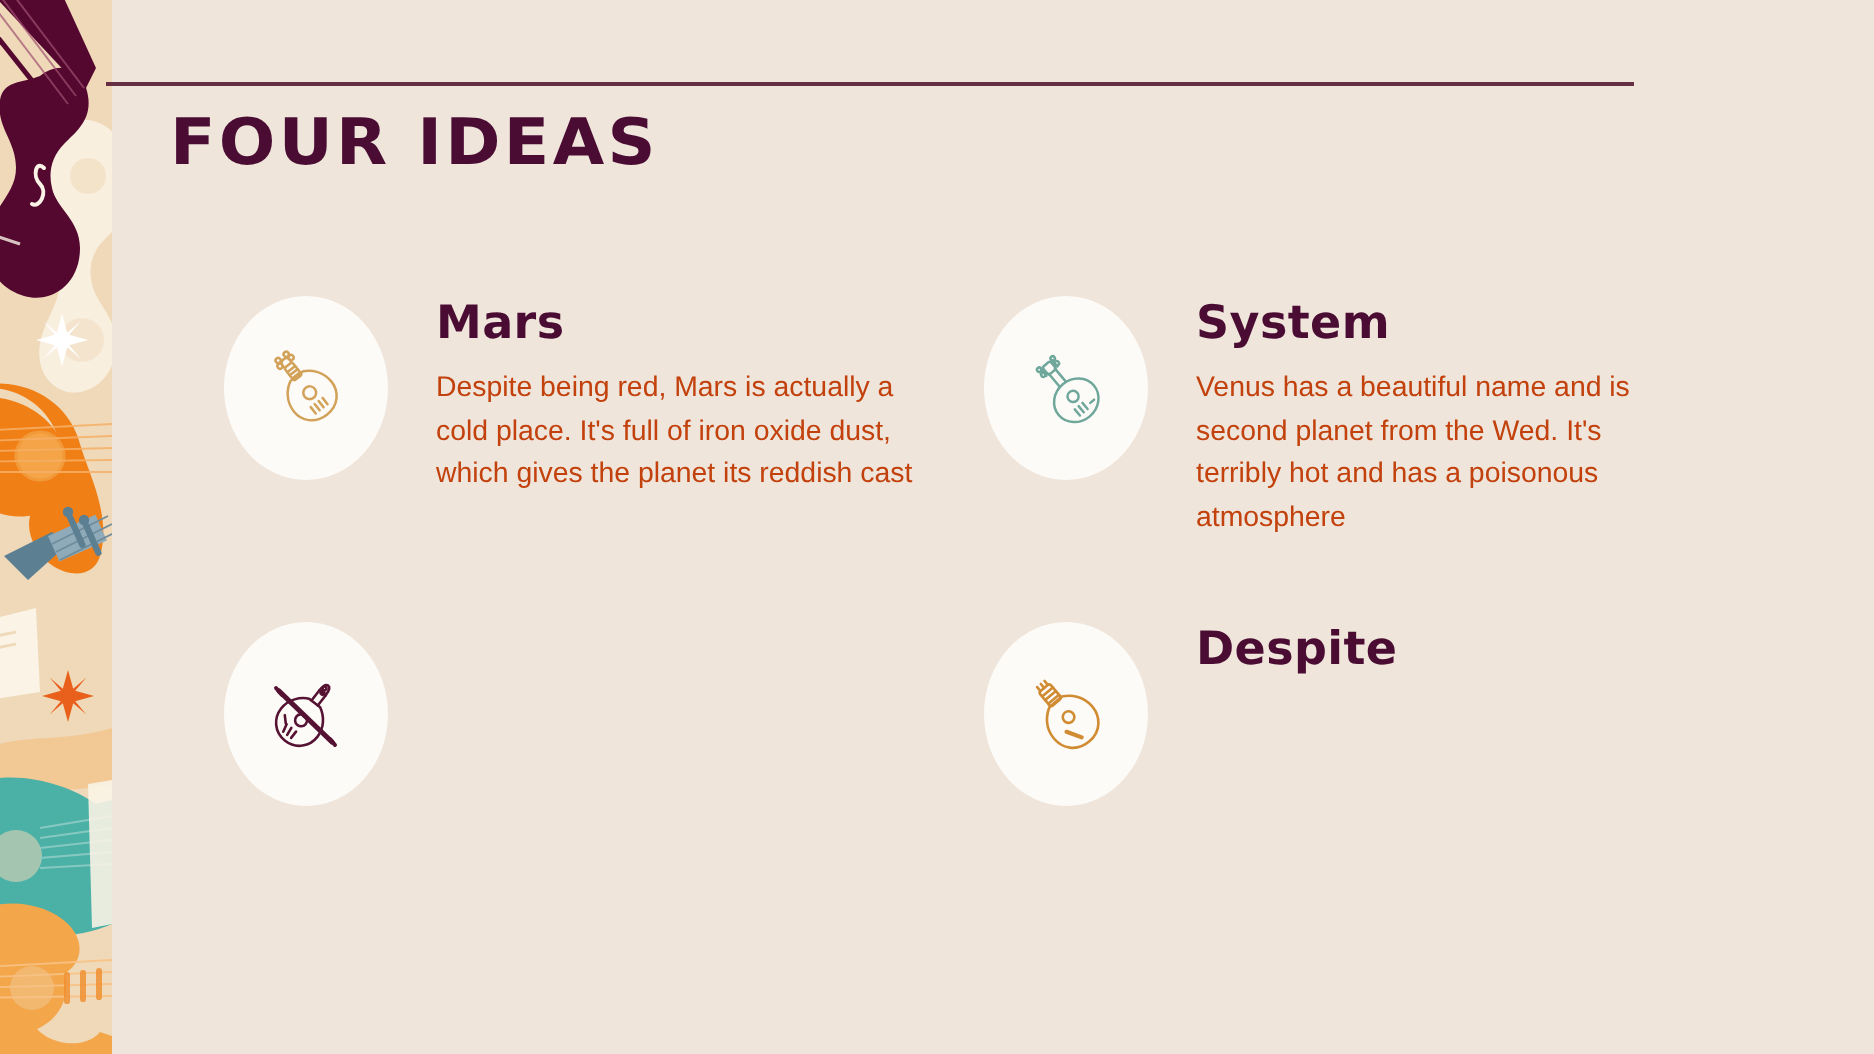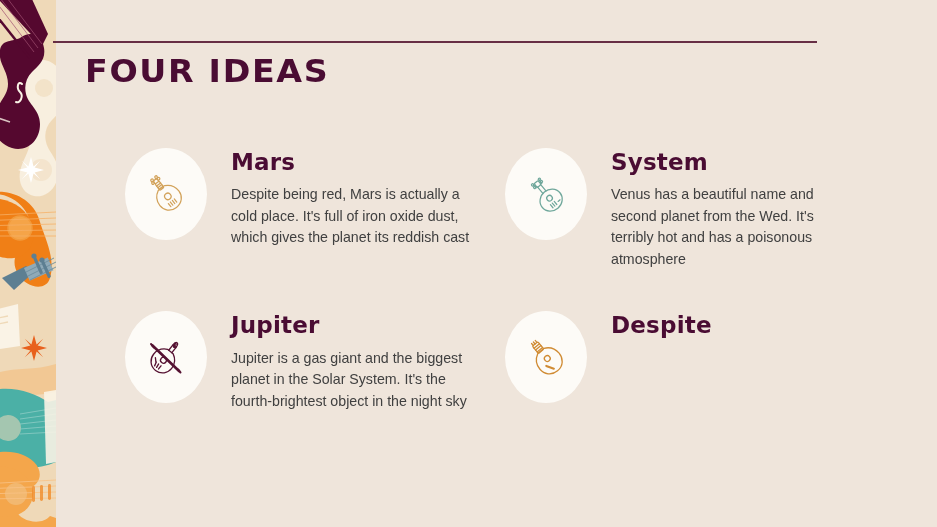--- a/index.html
+++ b/index.html
@@ -58,21 +58,21 @@
     color: #4A0C33;
     text-transform: uppercase;
     transform: scaleX(1.04);
     transform-origin: left center;
     white-space: nowrap;
   }
 
   
   .grid {
     position: absolute;
-    left: 125px;
+    left: 112px;
     top: 146px;
     width: 790px;
     display: grid;
     grid-template-columns: 380px 380px;
     grid-template-rows: auto auto;
     column-gap: 0px;
     row-gap: 39px;
   }
 
   .item {
@@ -107,21 +107,21 @@
     letter-spacing: .2px;
     color: #4A0C33;
     line-height: 1.05;
     margin-bottom: 10px;
   }
 
   .item-body {
     font-family: "Liberation Sans", sans-serif;
     font-size: 14.2px;
     line-height: 1.52;
-    color: #404040;
+    color: #c2410c;
   }
 </style>
 </head>
 <body>
 
 <div class="slide">
 
   <div class="side-strip">
     <svg width="56" height="527" viewBox="0 0 56 527">
       <rect x="0" y="0" width="56" height="527" fill="#EFD9B8"></rect>
@@ -298,24 +298,20 @@
               <circle cx="23" cy="27" r="3"></circle>
               <path d="M18.5 33 L19.5 37 M21.5 33 L22 37 M24.5 33 L24.5 37"></path>
               <path d="M15 30 L18 33"></path>
             </g>
             <path d="M9.5 11.5 L36 37" stroke-width="2.6"></path>
             <path d="M8 10 L11 13.5" stroke-width="2"></path>
             <path d="M35 35.5 L37.5 38.5" stroke-width="2"></path>
           </g>
         </svg>
       </div>
-      <div class="item-text">
-        <div class="item-title">Jupiter</div>
-        <div class="item-body">Jupiter is a gas giant and the biggest planet in the Solar System. It's the fourth-brightest object in the night sky</div>
-      </div>
     </div>
 
     <div class="item">
       <div class="icon-bubble">
         <svg width="46" height="46" viewBox="0 0 46 46">
           <g transform="rotate(-40 23 23)" fill="none" stroke="#D08B33" stroke-width="1.3" stroke-linecap="round" stroke-linejoin="round">
             <path d="M23 41 C15 41 10.5 35 10.5 28.5 C10.5 21.5 15 17 19 15
                      L27 15 C31 17 35.5 21.5 35.5 28.5 C35.5 35 31 41 23 41 Z"></path>
             <rect x="19.5" y="6" width="7" height="9.5" rx="1.2"></rect>
             <path d="M19.5 8.6 L26.5 8.6 M19.5 11 L26.5 11 M19.5 13.4 L26.5 13.4"></path>

